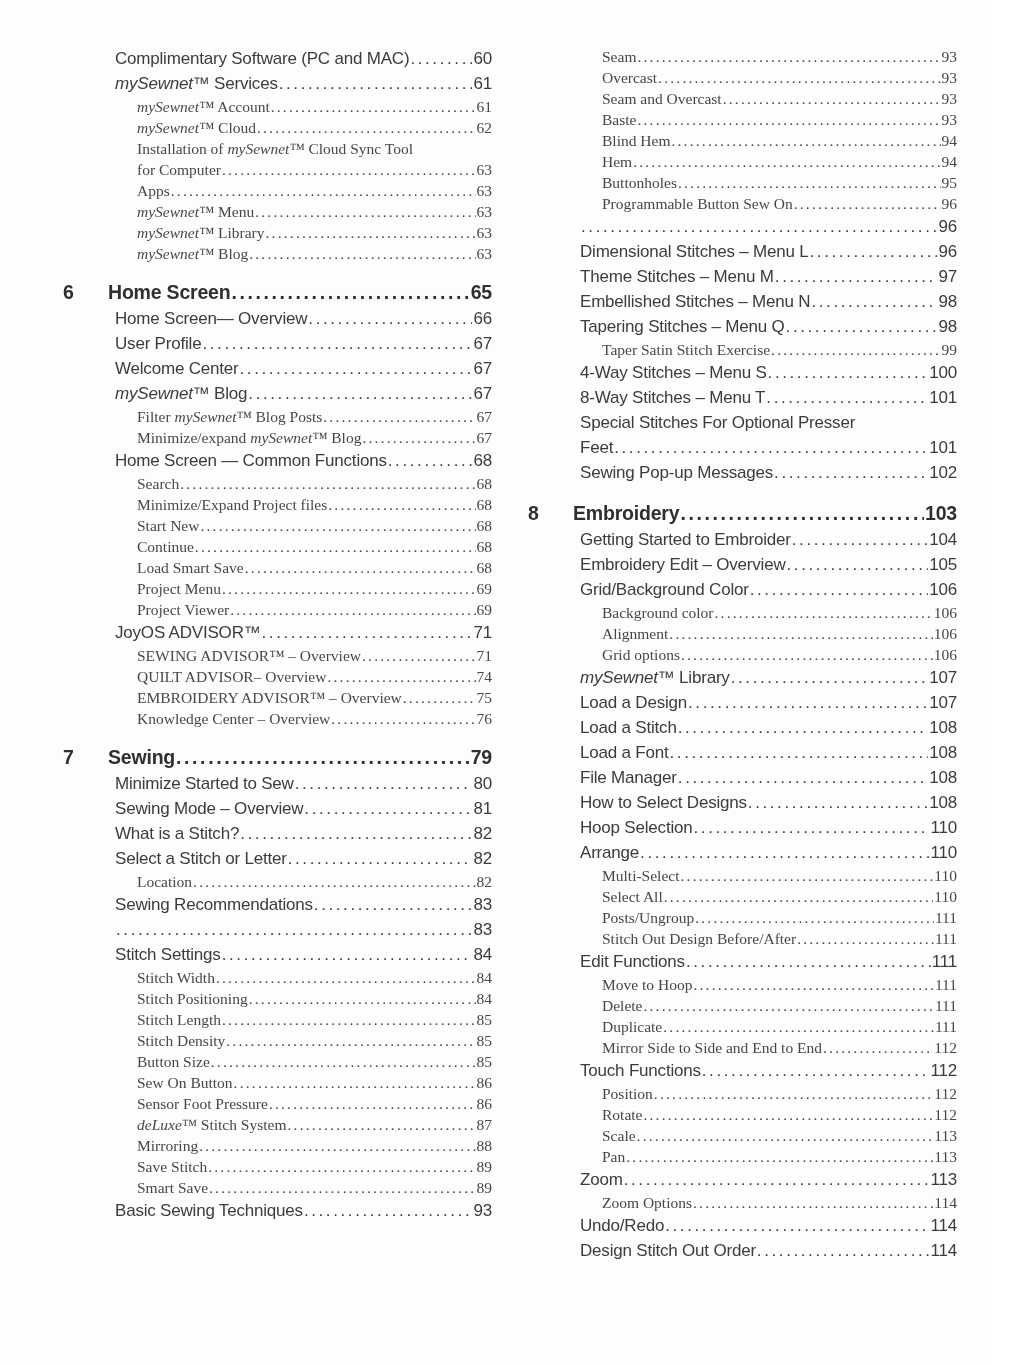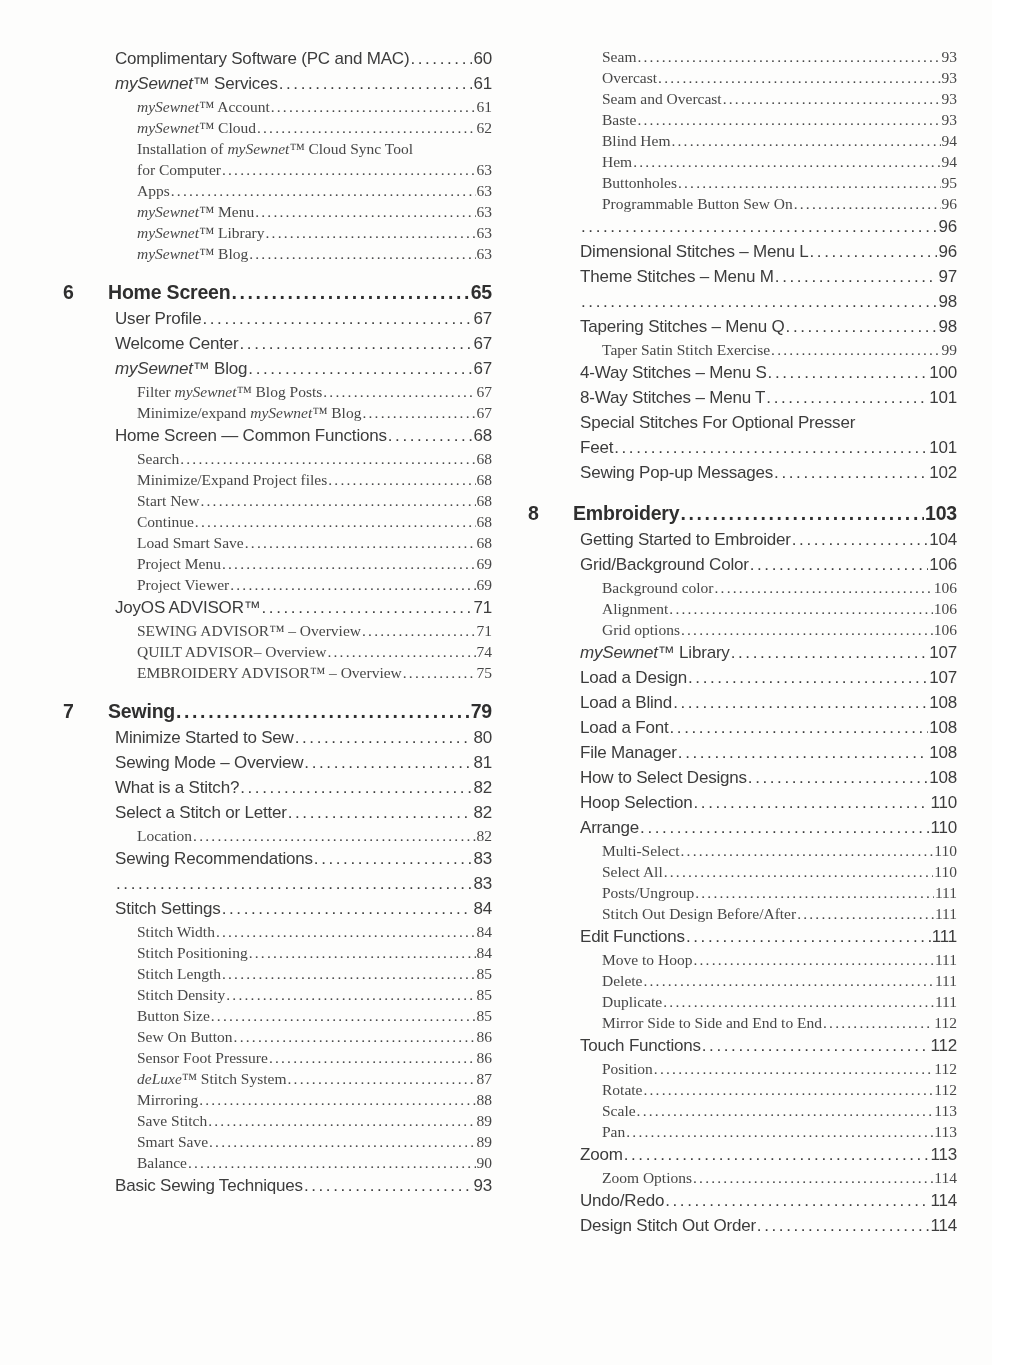--- a/index.html
+++ b/index.html
@@ -143,20 +143,25 @@
         <span class="leader"></span>
         <span class="pagenum">63</span>
       </div>
       <div class="row l0">
         <span class="num">6</span>
         <span class="title">Home Screen</span>
         <span class="leader"></span>
         <span class="pagenum">65</span>
       </div>
       <div class="row l1">
+        <span class="title">Home Screen— Overview</span>
+        <span class="leader"></span>
+        <span class="pagenum">66</span>
+      </div>
+      <div class="row l1">
         <span class="title">User Profile</span>
         <span class="leader"></span>
         <span class="pagenum">67</span>
       </div>
       <div class="row l1">
         <span class="title">Welcome Center</span>
         <span class="leader"></span>
         <span class="pagenum">67</span>
       </div>
       <div class="row l1">
@@ -226,20 +231,25 @@
       </div>
       <div class="row l2">
         <span class="title">QUILT ADVISOR– Overview</span>
         <span class="leader"></span>
         <span class="pagenum">74</span>
       </div>
       <div class="row l2">
         <span class="title">EMBROIDERY ADVISOR™ – Overview</span>
         <span class="leader"></span>
         <span class="pagenum">75</span>
+      </div>
+      <div class="row l2">
+        <span class="title">Knowledge Center – Overview</span>
+        <span class="leader"></span>
+        <span class="pagenum">76</span>
       </div>
       <div class="row l0">
         <span class="num">7</span>
         <span class="title">Sewing</span>
         <span class="leader"></span>
         <span class="pagenum">79</span>
       </div>
       <div class="row l1">
         <span class="title">Minimize Started to Sew</span>
         <span class="leader"></span>
@@ -327,25 +337,20 @@
       <div class="row l2">
         <span class="title">Save Stitch</span>
         <span class="leader"></span>
         <span class="pagenum">89</span>
       </div>
       <div class="row l2">
         <span class="title">Smart Save</span>
         <span class="leader"></span>
         <span class="pagenum">89</span>
       </div>
-      <div class="row l2">
-        <span class="title">Balance</span>
-        <span class="leader"></span>
-        <span class="pagenum">90</span>
-      </div>
       <div class="row l1">
         <span class="title">Basic Sewing Techniques</span>
         <span class="leader"></span>
         <span class="pagenum">93</span>
       </div>
     </div>
   <div class="col">
       <div class="row l2">
         <span class="title">Seam</span>
         <span class="leader"></span>
@@ -394,20 +399,21 @@
         <span class="title">Dimensional Stitches – Menu L</span>
         <span class="leader"></span>
         <span class="pagenum">96</span>
       </div>
       <div class="row l1">
         <span class="title">Theme Stitches – Menu M</span>
         <span class="leader"></span>
         <span class="pagenum">97</span>
       </div>
       <div class="row l1">
+        <span class="title">Embellished Stitches – Menu N</span>
         <span class="leader"></span>
         <span class="pagenum">98</span>
       </div>
       <div class="row l1">
         <span class="title">Tapering Stitches – Menu Q</span>
         <span class="leader"></span>
         <span class="pagenum">98</span>
       </div>
       <div class="row l2">
         <span class="title">Taper Satin Stitch Exercise</span>
@@ -442,20 +448,25 @@
         <span class="title">Embroidery</span>
         <span class="leader"></span>
         <span class="pagenum">103</span>
       </div>
       <div class="row l1">
         <span class="title">Getting Started to Embroider</span>
         <span class="leader"></span>
         <span class="pagenum">104</span>
       </div>
       <div class="row l1">
+        <span class="title">Embroidery Edit – Overview</span>
+        <span class="leader"></span>
+        <span class="pagenum">105</span>
+      </div>
+      <div class="row l1">
         <span class="title">Grid/Background Color</span>
         <span class="leader"></span>
         <span class="pagenum">106</span>
       </div>
       <div class="row l2">
         <span class="title">Background color</span>
         <span class="leader"></span>
         <span class="pagenum">106</span>
       </div>
       <div class="row l2">
@@ -472,21 +483,21 @@
         <span class="title"><i class="brand">mySewnet™</i> Library</span>
         <span class="leader"></span>
         <span class="pagenum">107</span>
       </div>
       <div class="row l1">
         <span class="title">Load a Design</span>
         <span class="leader"></span>
         <span class="pagenum">107</span>
       </div>
       <div class="row l1">
-        <span class="title">Load a Blind</span>
+        <span class="title">Load a Stitch</span>
         <span class="leader"></span>
         <span class="pagenum">108</span>
       </div>
       <div class="row l1">
         <span class="title">Load a Font</span>
         <span class="leader"></span>
         <span class="pagenum">108</span>
       </div>
       <div class="row l1">
         <span class="title">File Manager</span>

